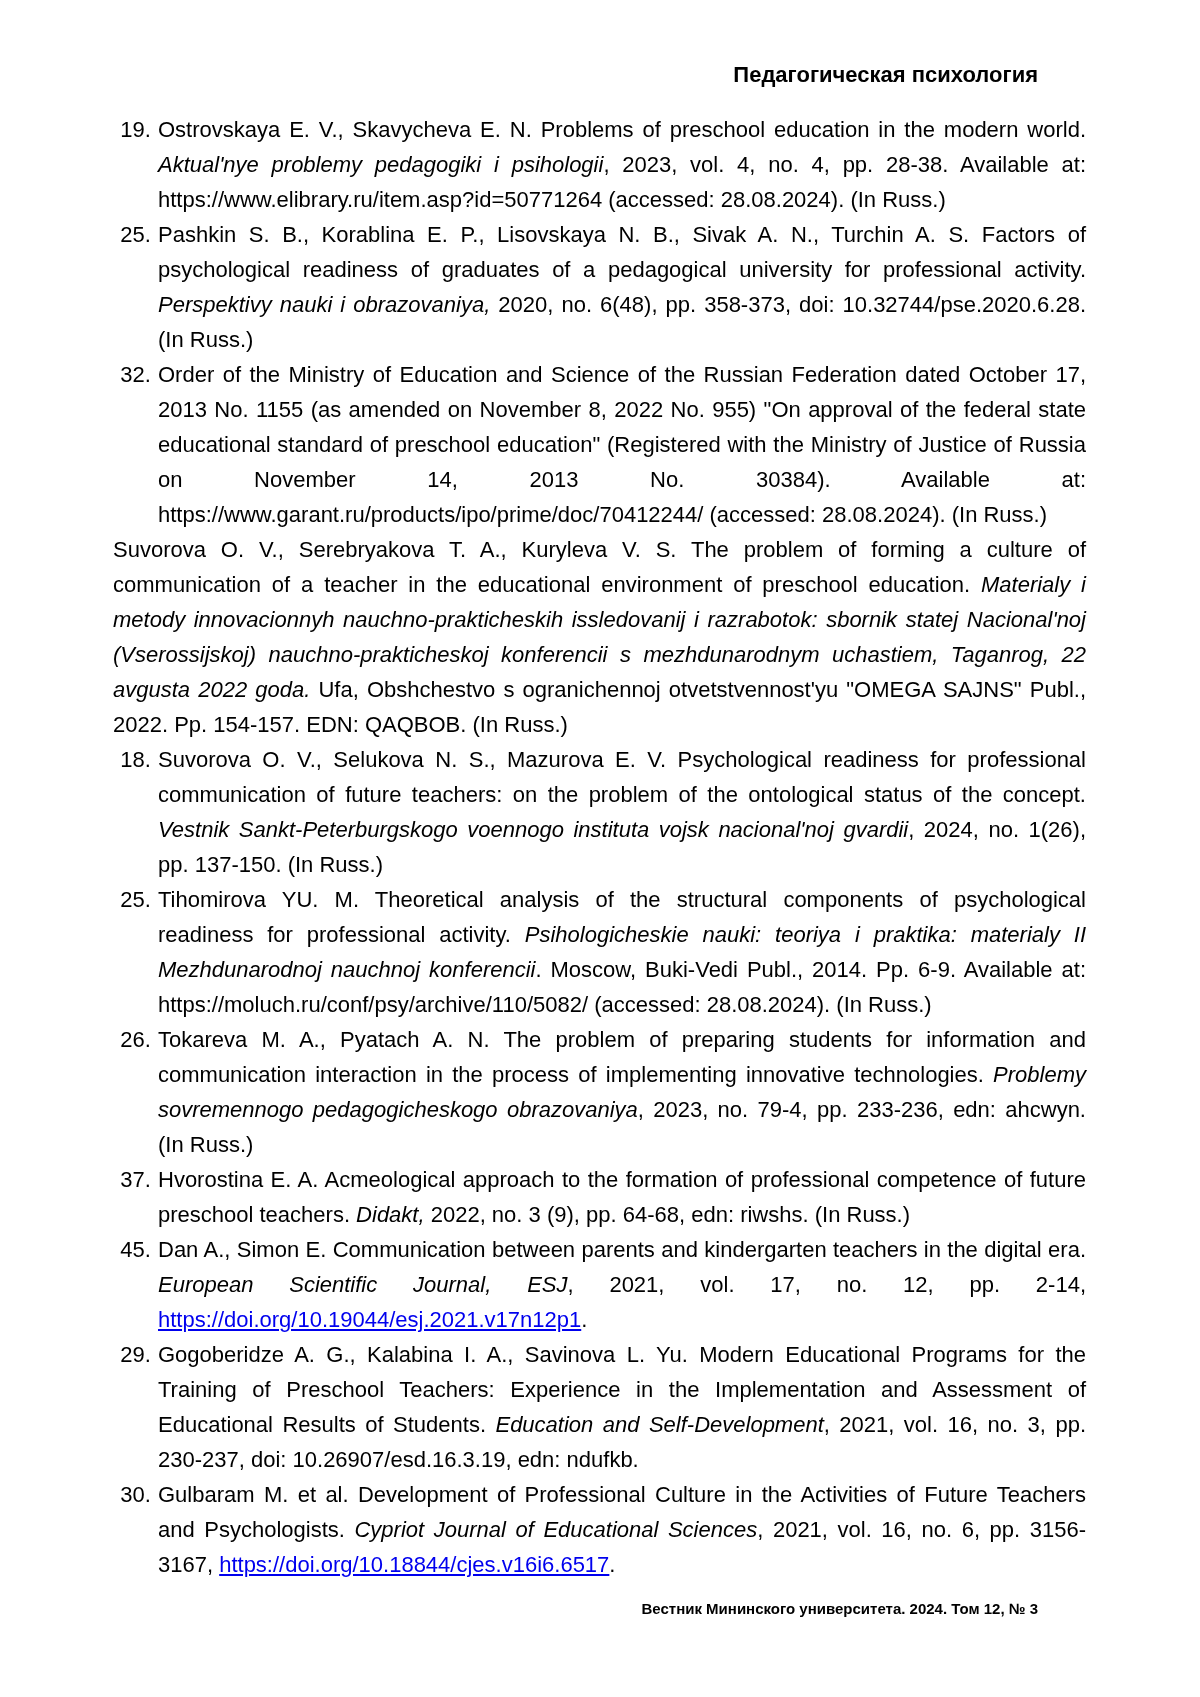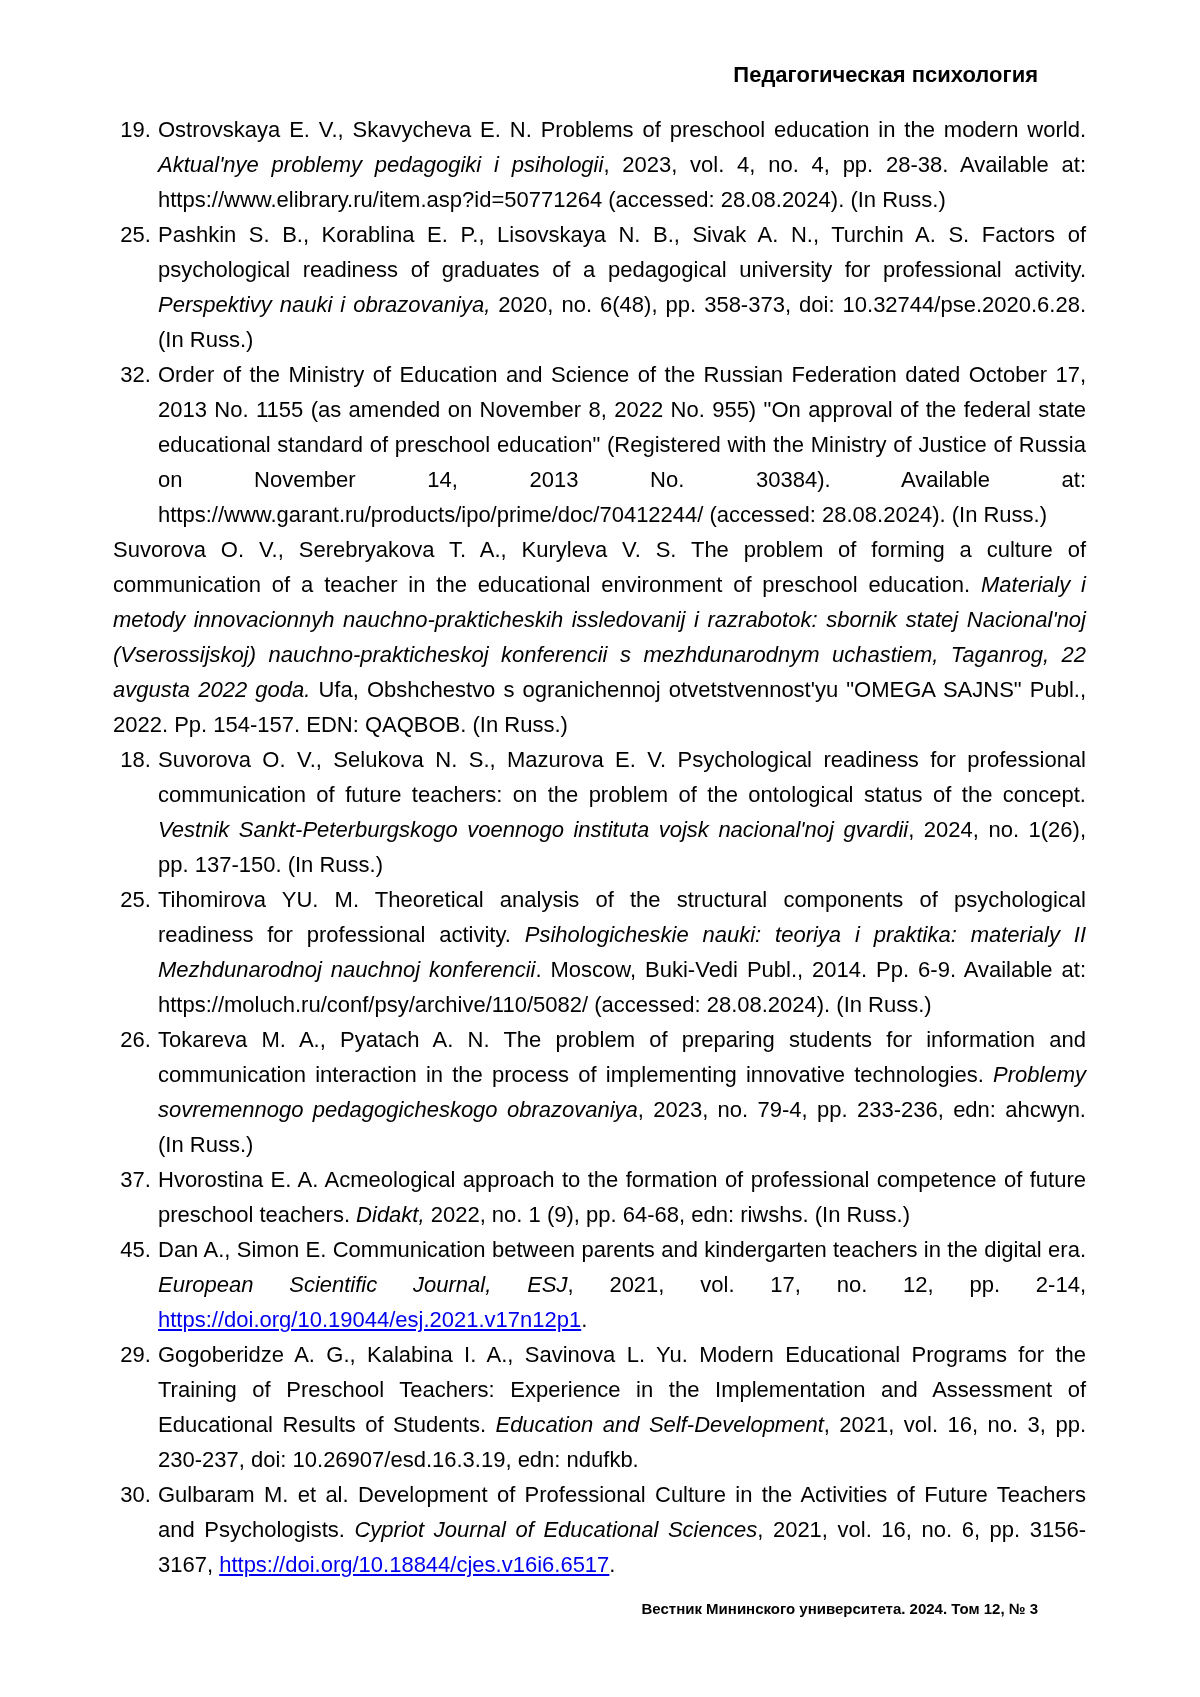--- a/index.html
+++ b/index.html
@@ -82,21 +82,21 @@
       <div class="ref-item">
         <div class="ref-num">25.</div>
         <div class="ref-text"><span class="seg-normal">Tihomirova YU. M. Theoretical analysis of the structural components of psychological readiness for professional activity. </span><span class="seg-italic">Psihologicheskie nauki: teoriya i praktika: materialy II Mezhdunarodnoj nauchnoj konferencii</span><span class="seg-normal">. Moscow, Buki-Vedi Publ., 2014. Pp. 6-9. Available at: https://moluch.ru/conf/psy/archive/110/5082/ (accessed: 28.08.2024). (In Russ.)</span></div>
       </div>
       <div class="ref-item">
         <div class="ref-num">26.</div>
         <div class="ref-text"><span class="seg-normal">Tokareva M. A., Pyatach A. N. The problem of preparing students for information and communication interaction in the process of implementing innovative technologies. </span><span class="seg-italic">Problemy sovremennogo pedagogicheskogo obrazovaniya</span><span class="seg-normal">, 2023, no. 79-4, pp. 233-236, edn: ahcwyn. (In Russ.)</span></div>
       </div>
       <div class="ref-item">
         <div class="ref-num">37.</div>
-        <div class="ref-text"><span class="seg-normal">Hvorostina E. A. Acmeological approach to the formation of professional competence of future preschool teachers. </span><span class="seg-italic">Didakt,</span><span class="seg-normal"> 2022, no. 1 (9), pp. 64-68, edn: riwshs. (In Russ.)</span></div>
+        <div class="ref-text"><span class="seg-normal">Hvorostina E. A. Acmeological approach to the formation of professional competence of future preschool teachers. </span><span class="seg-italic">Didakt,</span><span class="seg-normal"> 2022, no. 3 (9), pp. 64-68, edn: riwshs. (In Russ.)</span></div>
       </div>
       <div class="ref-item">
         <div class="ref-num">45.</div>
         <div class="ref-text"><span class="seg-normal">Dan A., Simon E. Communication between parents and kindergarten teachers in the digital era. </span><span class="seg-italic">European Scientific Journal, ESJ</span><span class="seg-normal">, 2021, vol. 17, no. 12, pp. 2-14, </span><a class="ref-link" href="#" style="color: rgb(0, 0, 238);">https://doi.org/10.19044/esj.2021.v17n12p1</a><span class="seg-normal">.</span></div>
       </div>
       <div class="ref-item">
         <div class="ref-num">29.</div>
         <div class="ref-text"><span class="seg-normal">Gogoberidze A. G., Kalabina I. A., Savinova L. Yu. Modern Educational Programs for the Training of Preschool Teachers: Experience in the Implementation and Assessment of Educational Results of Students. </span><span class="seg-italic">Education and Self-Development</span><span class="seg-normal">, 2021, vol. 16, no. 3, pp. 230-237, doi: 10.26907/esd.16.3.19, edn: ndufkb.</span></div>
       </div>
       <div class="ref-item">

